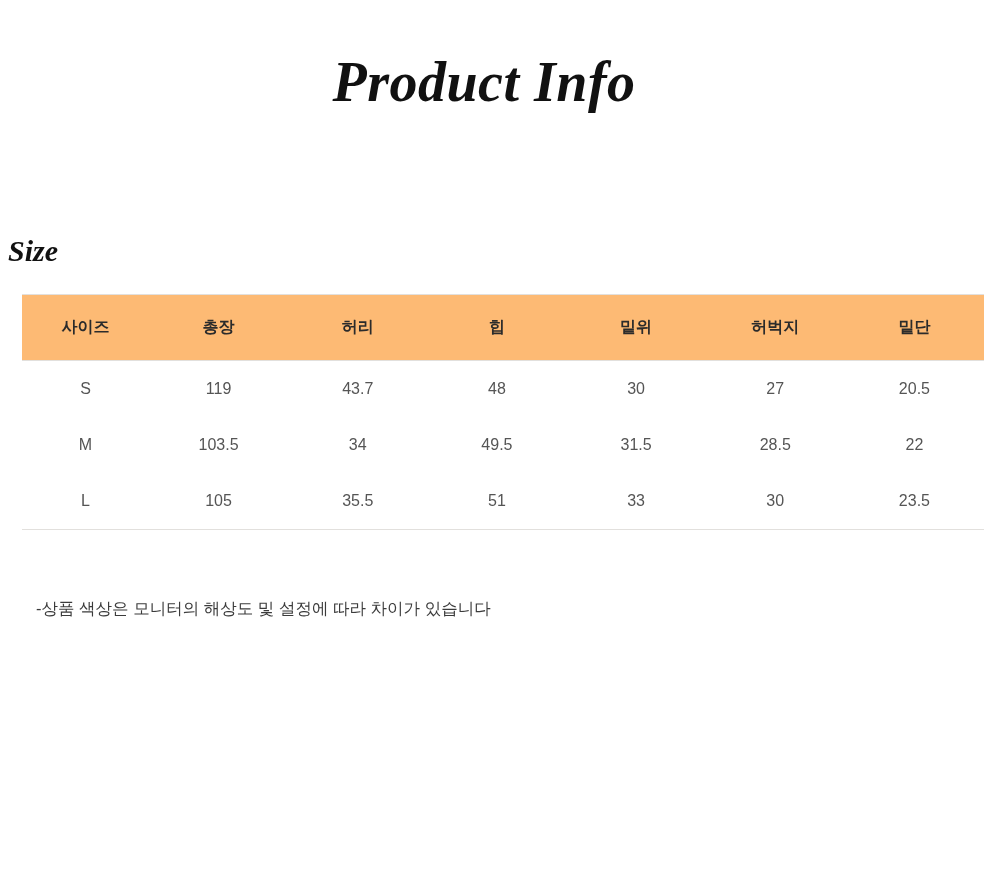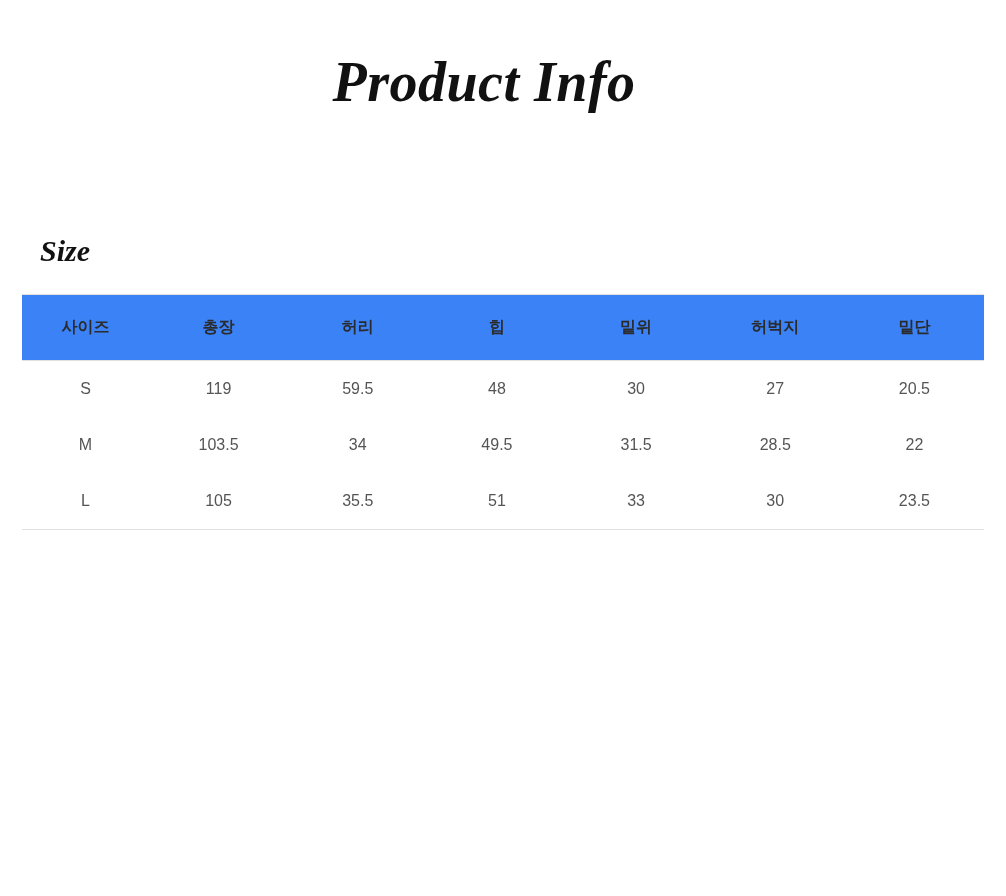--- a/index.html
+++ b/index.html
@@ -29,33 +29,33 @@
     letter-spacing: 0.5px;
     padding-top: 52px;
     line-height: 1.1;
   }
   .section-label {
     font-family: "Liberation Serif", serif;
     font-weight: bold;
     font-style: italic;
     font-size: 30px;
     color: #111111;
-    margin: 120px 0 0 40px;
+    margin: 120px 0 0 8px;
   }
   .table-wrap {
     margin: 26px 22px 0 22px;
     width: 962px;
   }
   table.size-table {
     border-collapse: collapse;
     width: 962px;
     table-layout: fixed;
   }
   table.size-table thead tr {
-    background: #3b82f6;
+    background: #fdba74;
   }
   table.size-table th {
     font-size: 16px;
     font-weight: bold;
     color: #2b2b2b;
     padding: 22px 0 22px 0;
     text-align: center;
     border-top: 1px solid #e2e0dd;
     border-bottom: 1px solid #e2e0dd;
   }
@@ -98,21 +98,21 @@
           <th>힙</th>
           <th>밑위</th>
           <th>허벅지</th>
           <th>밑단</th>
         </tr>
       </thead>
       <tbody>
         <tr>
           <td class="col-size">S</td>
           <td>119</td>
-          <td>59.5</td>
+          <td>43.7</td>
           <td>48</td>
           <td>30</td>
           <td>27</td>
           <td>20.5</td>
         </tr>
         <tr>
           <td class="col-size">M</td>
           <td>103.5</td>
           <td>34</td>
           <td>49.5</td>
@@ -127,15 +127,16 @@
           <td>51</td>
           <td>33</td>
           <td>30</td>
           <td>23.5</td>
         </tr>
       </tbody>
     </table>
   </div>
 
   <div class="notes">
+    <div>-상품 색상은 모니터의 해상도 및 설정에 따라 차이가 있습니다</div>
   </div>
 
 </div>
 
 </body></html>

